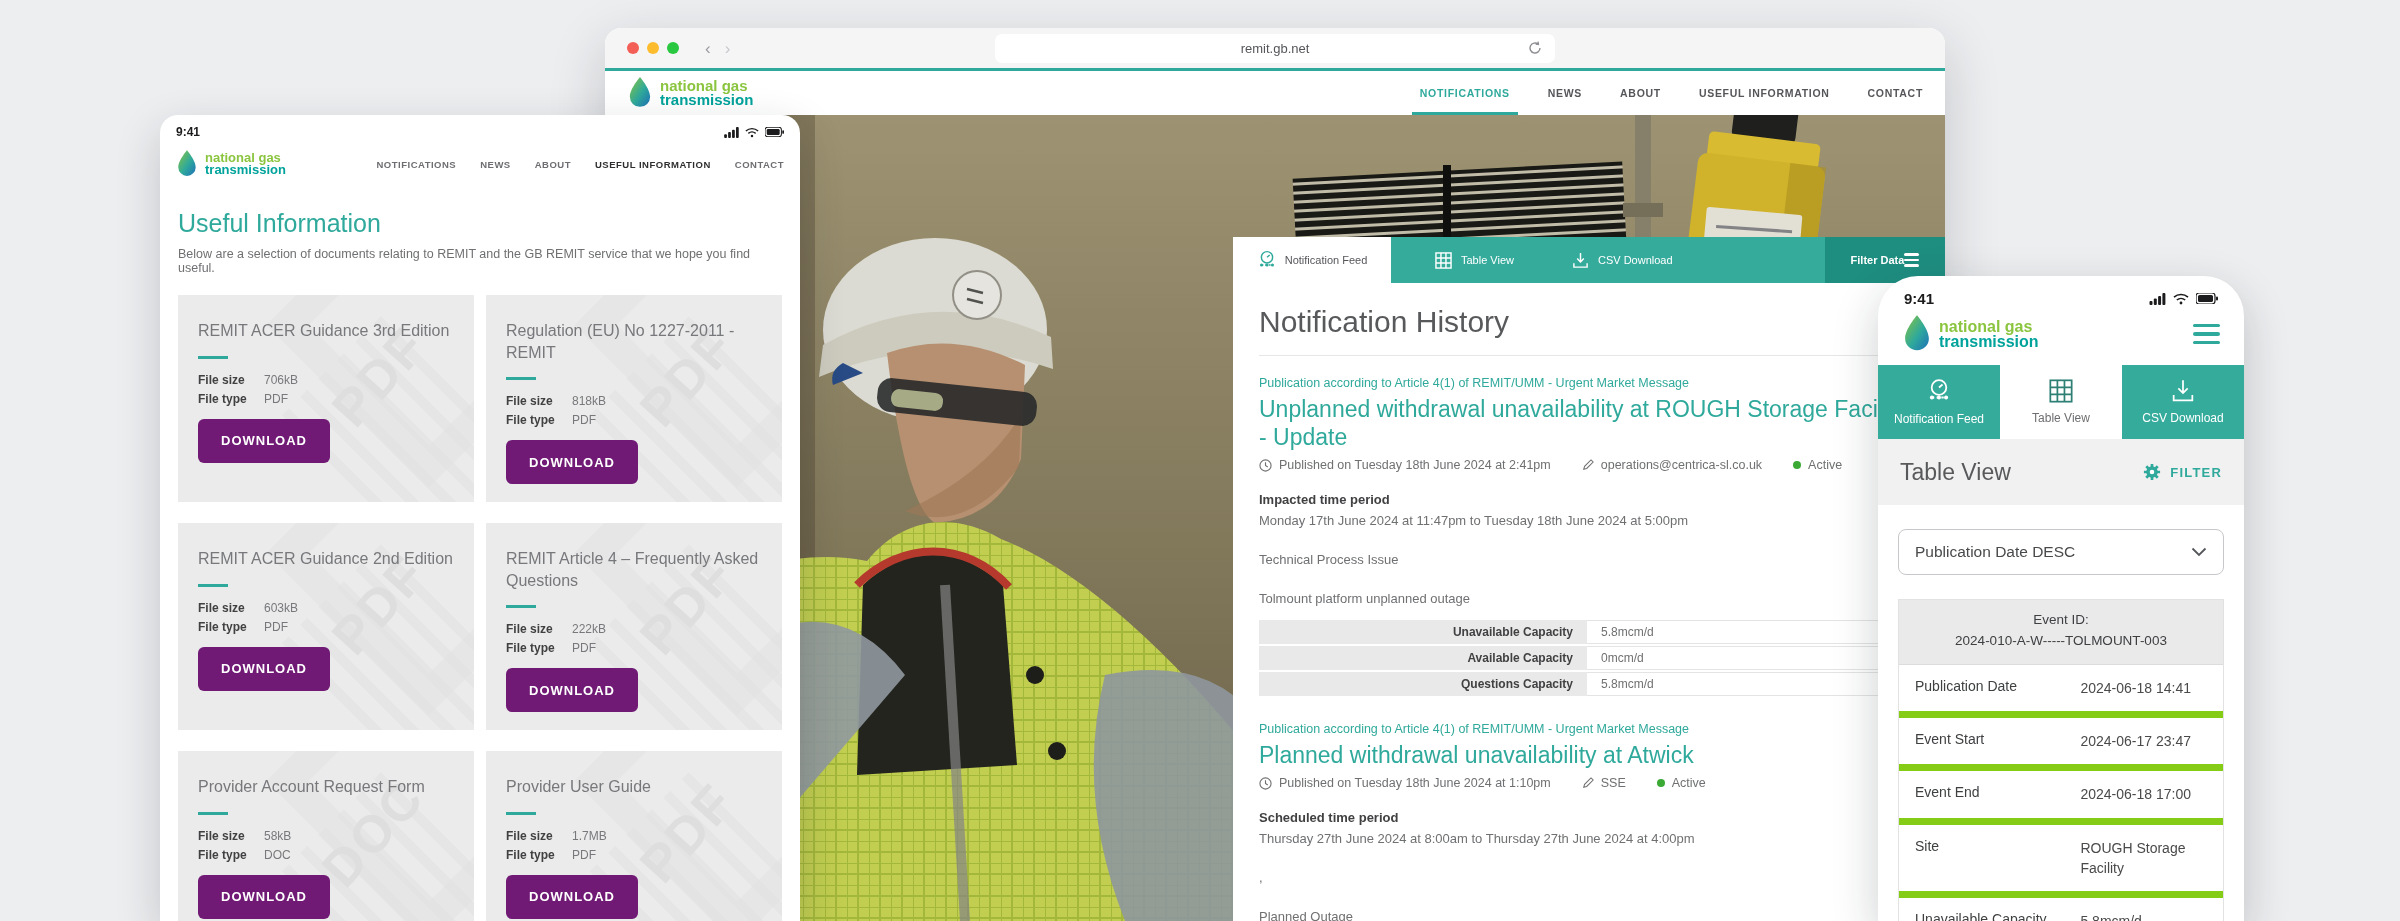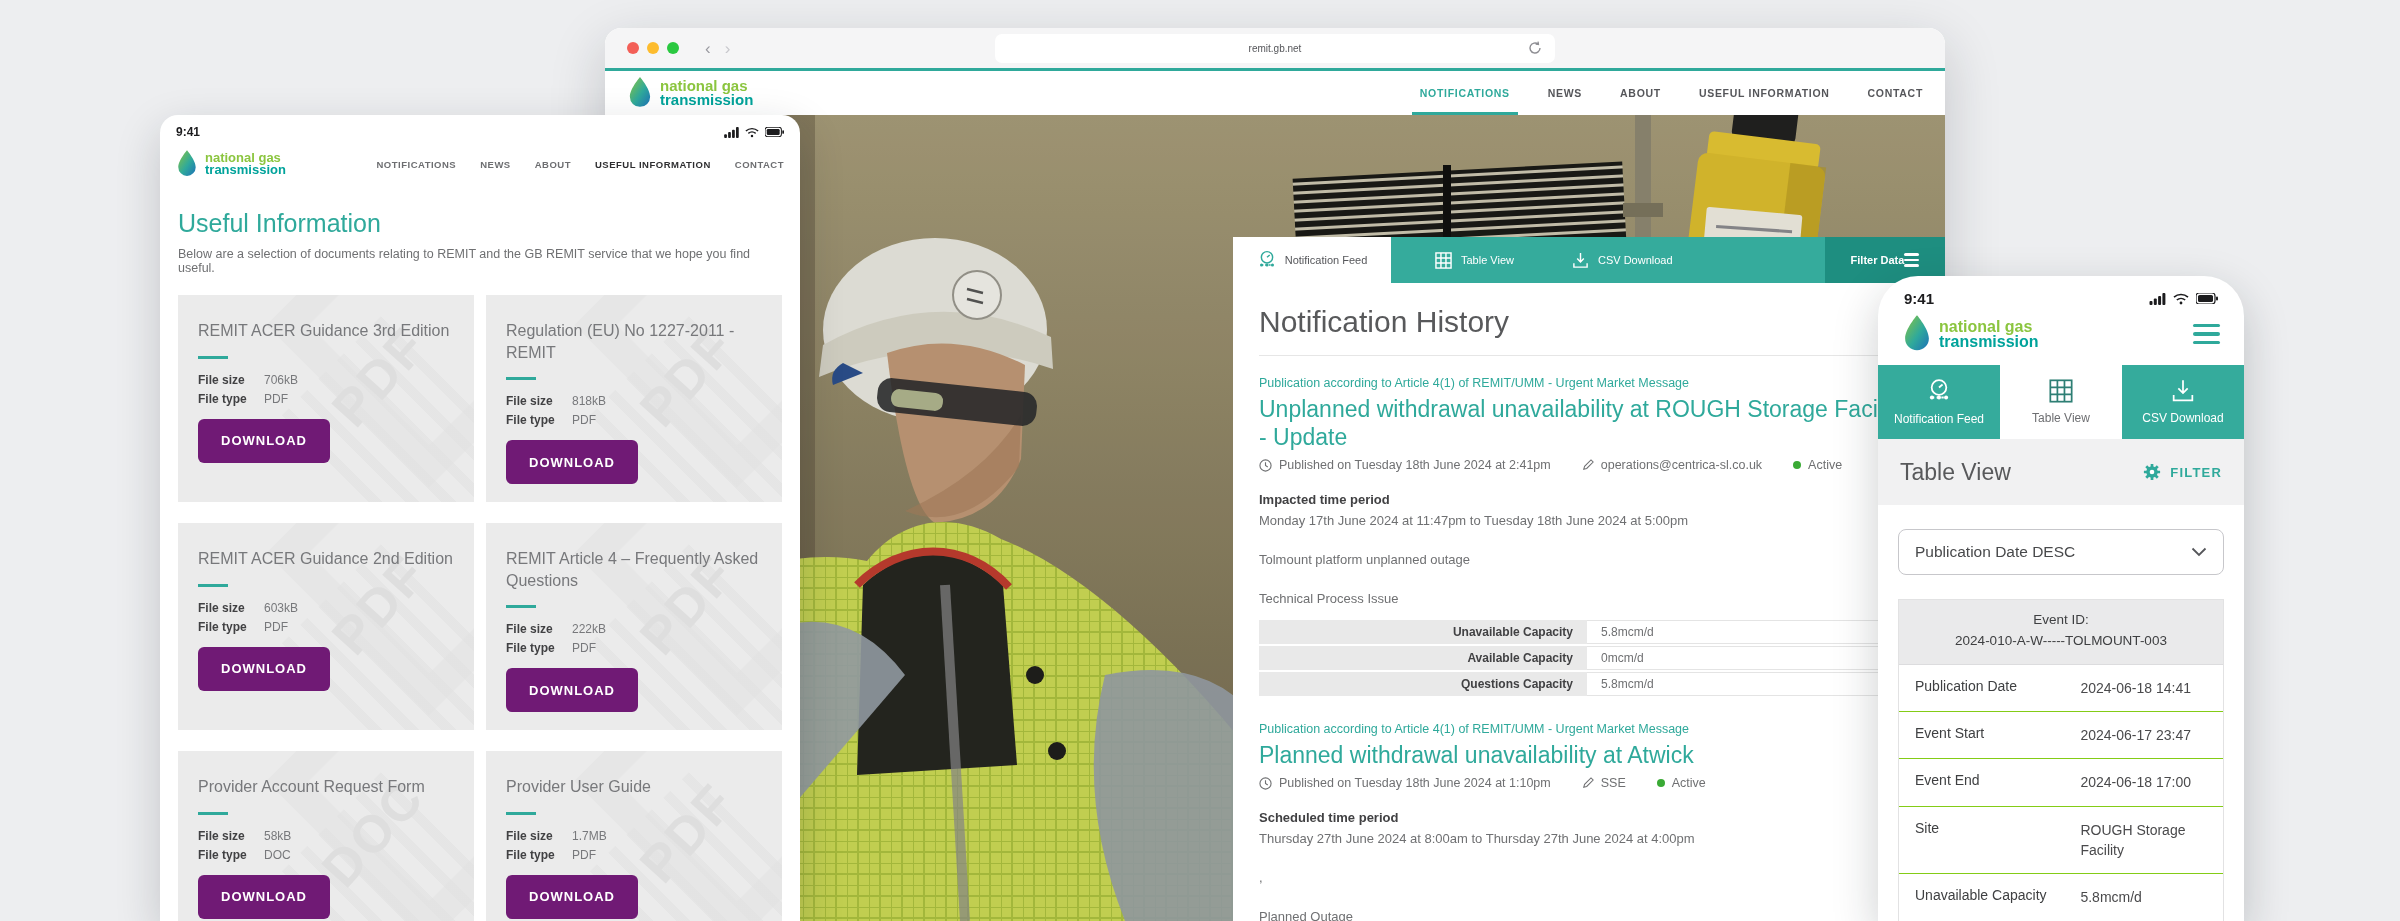--- a/index.html
+++ b/index.html
@@ -11,21 +11,21 @@
   .browser { position:absolute; left:605px; top:28px; width:1340px; height:893px; background:#fff;
              border-radius:16px 16px 0 0; box-shadow:0 18px 55px rgba(25,32,38,.20); z-index:1; overflow:hidden; }
   .chrome { height:40px; background:#f5f5f6; display:flex; align-items:center; padding:0 22px; position:relative;
             border-radius:16px 16px 0 0; }
   .dots { display:flex; gap:8px; }
   .dot { width:12px; height:12px; border-radius:50%; }
   .dot.r { background:#f35f57; } .dot.y { background:#fdbc2e; } .dot.g { background:#2ac840; }
   .chev { margin-left:26px; font-size:17px; color:#9a9aa0; line-height:1; user-select:none; }
   .chev.fwd { margin-left:14px; color:#c8c8cd; }
   .url-pill { position:absolute; left:50%; transform:translateX(-50%); width:560px; height:29px; background:#fff;
-              border-radius:7px; display:flex; align-items:center; justify-content:center; font-size:10px; color:#55565a; }
+              border-radius:7px; display:flex; align-items:center; justify-content:center; font-size:13px; color:#55565a; }
   .reload { position:absolute; right:12px; top:6px; color:#8e8e93; }
   .teal-line { height:3px; background:#2fa99b; }
   .site-header { height:44px; background:#fff; display:flex; align-items:center; justify-content:space-between;
                  padding:0 22px; position:relative; z-index:4; }
   .logo { display:flex; align-items:center; gap:7px; }
   .logo-text { font-weight:bold; line-height:.95; }
   .logo-text .l1 { color:#8bc53f; } .logo-text .l2 { color:#00a39b; }
   .browser .logo-text { font-size:15px; }
   .bnav { display:flex; gap:38px; height:44px; align-items:center; }
   .bnav .nav-item { position:relative; height:100%; display:flex; align-items:center; font-size:10.5px; font-weight:bold;
@@ -114,21 +114,21 @@
   .p-heading { height:66px; background:#f1f1f2; display:flex; align-items:center; justify-content:space-between; padding:0 22px; }
   .p-heading .ttl { font-size:23px; font-weight:400; color:#58595b; }
   .p-filter { display:flex; align-items:center; gap:9px; color:#2fa99b; font-size:13px; font-weight:bold;
               letter-spacing:1.2px; cursor:pointer; }
   .p-content { padding:24px 20px 0; }
   .p-select { height:46px; border:1px solid #c7c7cb; border-radius:8px; display:flex; align-items:center;
               justify-content:space-between; padding:0 16px; font-size:15.5px; color:#48494b; cursor:pointer; }
   .p-table { margin-top:24px; border:1px solid #e2e2e3; }
   .p-thead { background:#eaeaeb; text-align:center; font-size:13.5px; color:#3f4042; padding:10px 8px 12px;
              line-height:1.55; border-bottom:1px solid #dcdcde; }
-  .p-row { display:flex; border-bottom:1px solid #84cc16; padding:13px 0; font-size:14px; }
+  .p-row { display:flex; border-bottom:7px solid #84cc16; padding:13px 0; font-size:14px; }
   .p-row:last-child { border-bottom:none; }
   .p-row .rl { width:56%; padding-left:16px; color:#3f4042; }
   .p-row .rv { width:44%; color:#4a4a4c; line-height:1.45; padding-right:6px; }
 </style>
 </head>
 <body>
 
 <div id="canvas">
 
   <div class="browser">
@@ -301,22 +301,22 @@
                 </svg>
               <span>operations@centrica-sl.co.uk</span>
             </span>
             <span class="grp">
               <span class="status-dot"></span>
               <span>Active</span>
             </span>
           </div>
           <div class="sec-label">Impacted time period</div>
           <div class="sec-text">Monday 17th June 2024 at 11:47pm to Tuesday 18th June 2024 at 5:00pm</div>
+          <div class="free-text">Technical Process Issue</div>
           <div class="free-text">Tolmount platform unplanned outage</div>
-          <div class="free-text">Technical Process Issue</div>
           <div class="cap-table">
             <div class="cap-row">
               <div class="cap-label">Unavailable Capacity</div>
               <div class="cap-value">5.8mcm/d</div>
             </div>
             <div class="cap-row">
               <div class="cap-label">Available Capacity</div>
               <div class="cap-value">0mcm/d</div>
             </div>
             <div class="cap-row">

